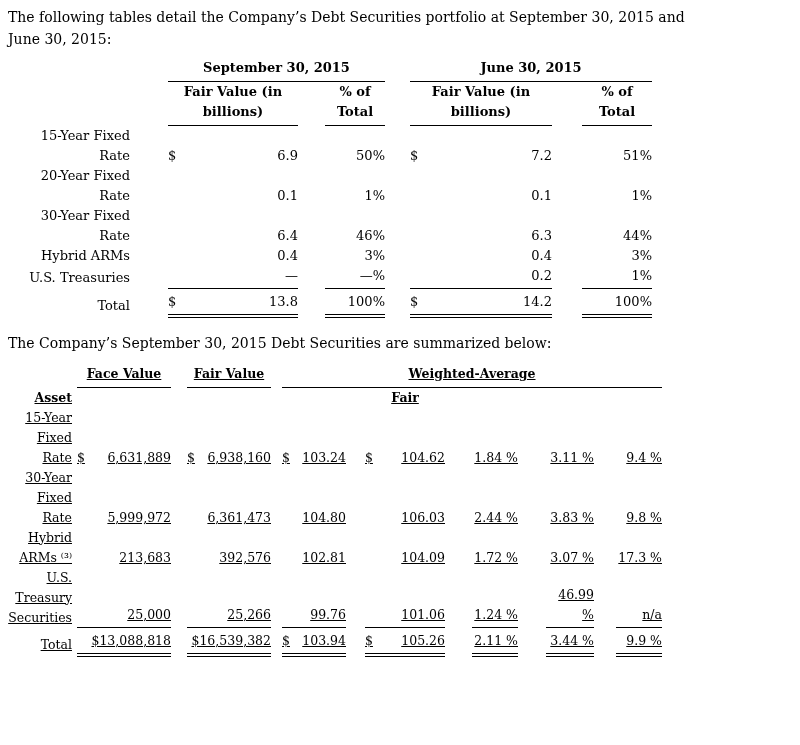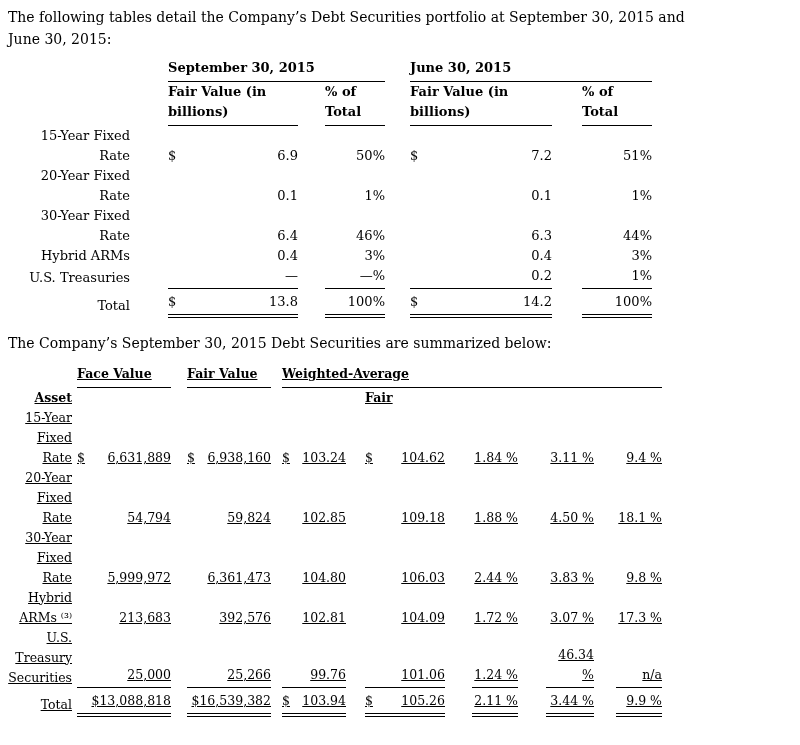--- a/index.html
+++ b/index.html
@@ -11,21 +11,21 @@
   #summary{margin-top:14px;}
   table{border-collapse:collapse;table-layout:fixed;}
   td{padding:0;vertical-align:bottom;white-space:pre-line;
      font-size:13px;line-height:20px;overflow:visible;}
   #t1{margin:8px 0 0 8px;}
   #t2{margin:10px 0 0 0;text-decoration:underline;}
   #t2 td{font-size:12.5px;}
   .b{font-weight:bold;}
   .r{text-align:right;}
   .l{text-align:left;}
-  .c{text-align:left;}
+  .c{text-align:center;}
   .ul{border-bottom:1px solid #000;}
   .dul{border-bottom:4px double #000;}
   .pb{padding-bottom:3px;}
   .pb2{padding-bottom:2px;}
   .pt{padding-top:3px;}
 </style>
 </head>
 <body>
 
 <div class="page">
@@ -221,43 +221,20 @@
       <td class="l">$</td>
       <td class="r">104.62</td>
           <td></td>
       <td class="r">1.84 %</td>
           <td></td>
       <td class="r">3.11 %</td>
           <td></td>
       <td class="r">9.4 %</td>
     </tr>
     <tr>
-      <td class="r">20-Year
-Fixed
-Rate</td>
-          <td></td>
-      <td class="l"></td>
-      <td class="r">54,794</td>
-          <td></td>
-      <td class="l"></td>
-      <td class="r">59,824</td>
-          <td></td>
-      <td class="l"></td>
-      <td class="r">102.85</td>
-          <td></td>
-      <td class="l"></td>
-      <td class="r">109.18</td>
-          <td></td>
-      <td class="r">1.88 %</td>
-          <td></td>
-      <td class="r">4.50 %</td>
-          <td></td>
-      <td class="r">18.1 %</td>
-    </tr>
-    <tr>
       <td class="r">30-Year
 Fixed
 Rate</td>
           <td></td>
       <td class="l"></td>
       <td class="r">5,999,972</td>
           <td></td>
       <td class="l"></td>
       <td class="r">6,361,473</td>
           <td></td>
@@ -307,21 +284,21 @@
       <td class="r ul pb2">25,266</td>
           <td></td>
       <td class="l ul pb2"></td>
       <td class="r ul pb2">99.76</td>
           <td></td>
       <td class="l ul pb2"></td>
       <td class="r ul pb2">101.06</td>
           <td></td>
       <td class="r ul pb2">1.24 %</td>
           <td></td>
-      <td class="r ul pb2">46.34 %</td>
+      <td class="r ul pb2">46.99 %</td>
           <td></td>
       <td class="r ul pb2">n/a</td>
     </tr>
     <tr>
       <td class="r pt">Total</td>
           <td></td>
       <td colspan="2" class="r dul pt pb2">$13,088,818</td>
           <td></td>
       <td colspan="2" class="r dul pt pb2">$16,539,382</td>
           <td></td>

